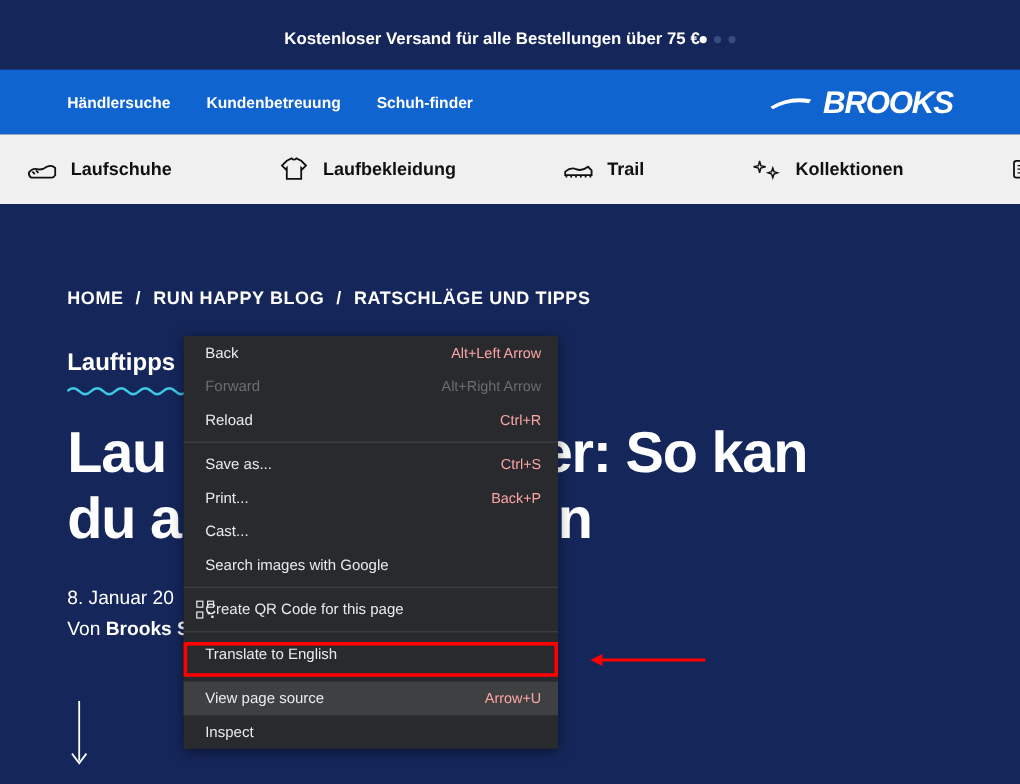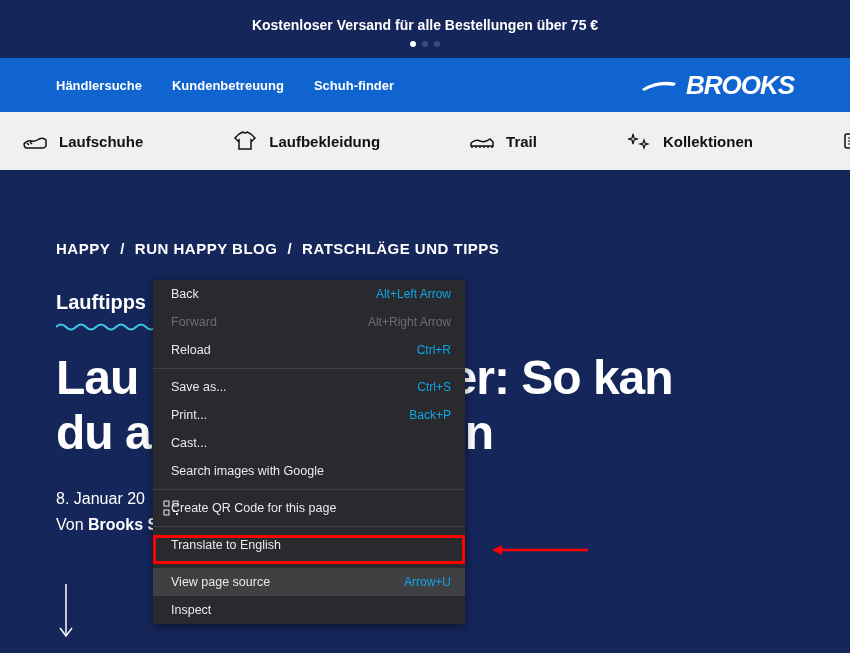--- a/index.html
+++ b/index.html
@@ -8,21 +8,21 @@
   background: #15265a;
   width: 850px;
   height: 653px;
   overflow: hidden;
   position: relative;
 }
 .promo-bar {
   background: #15265a;
   height: 58px;
   display: flex;
-  flex-direction: column;
+  flex-direction: row;
   align-items: center;
   justify-content: center;
   color: #fff;
   font-size: 14px;
   font-weight: bold;
 }
 .promo-text { margin-top: 6px; }
 .dots { display: flex; gap: 6px; margin-top: 8px; }
 .dot { width: 6px; height: 6px; border-radius: 50%; background: #3a4c7d; }
 .dot.active { background: #fff; }
@@ -106,21 +106,21 @@
   display: flex;
   justify-content: space-between;
   align-items: center;
   padding: 6px 14px 6px 18px;
   height: 28px;
   position: relative;
   color: #e8eaed;
 }
 .ctx-item.disabled { color: #6b6d70; }
 .ctx-item.highlighted { background: #3f4042; }
-.ctx-shortcut { color: #0ea5e9; font-size: 12px; }
+.ctx-shortcut { color: #fca5a5; font-size: 12px; }
 .ctx-item.disabled .ctx-shortcut { color: #6b6d70; }
 .ctx-divider { height: 1px; background: #3f4042; margin: 4px 0; }
 .ctx-icon {
   position: absolute;
   left: 10px;
   top: 50%;
   transform: translateY(-50%);
   width: 16px;
   height: 16px;
 }
@@ -198,21 +198,21 @@
   <div class="nav-item" style="margin-right:-40px;">
     <svg viewBox="0 0 28 22">
         <rect x="4" y="4" width="18" height="14" rx="2" fill="none" stroke="#111" stroke-width="1.5"></rect>
         <path d="M7 8 L19 8 M7 11 L19 11 M7 14 L14 14" stroke="#111" stroke-width="1"></path>
       </svg>
   </div>
 </div>
 
 <div class="content">
   <div class="breadcrumb">
-    <span>HAPPY</span>
+    <span>HOME</span>
     <span>/</span>
     <span>RUN HAPPY BLOG</span>
     <span>/</span>
     <span>RATSCHLÄGE UND TIPPS</span>
   </div>
 
   <div class="subtitle-wrap">
     <div class="subtitle">Lauftipps</div>
     <div class="wavy">
       <svg viewBox="0 0 100 10">

